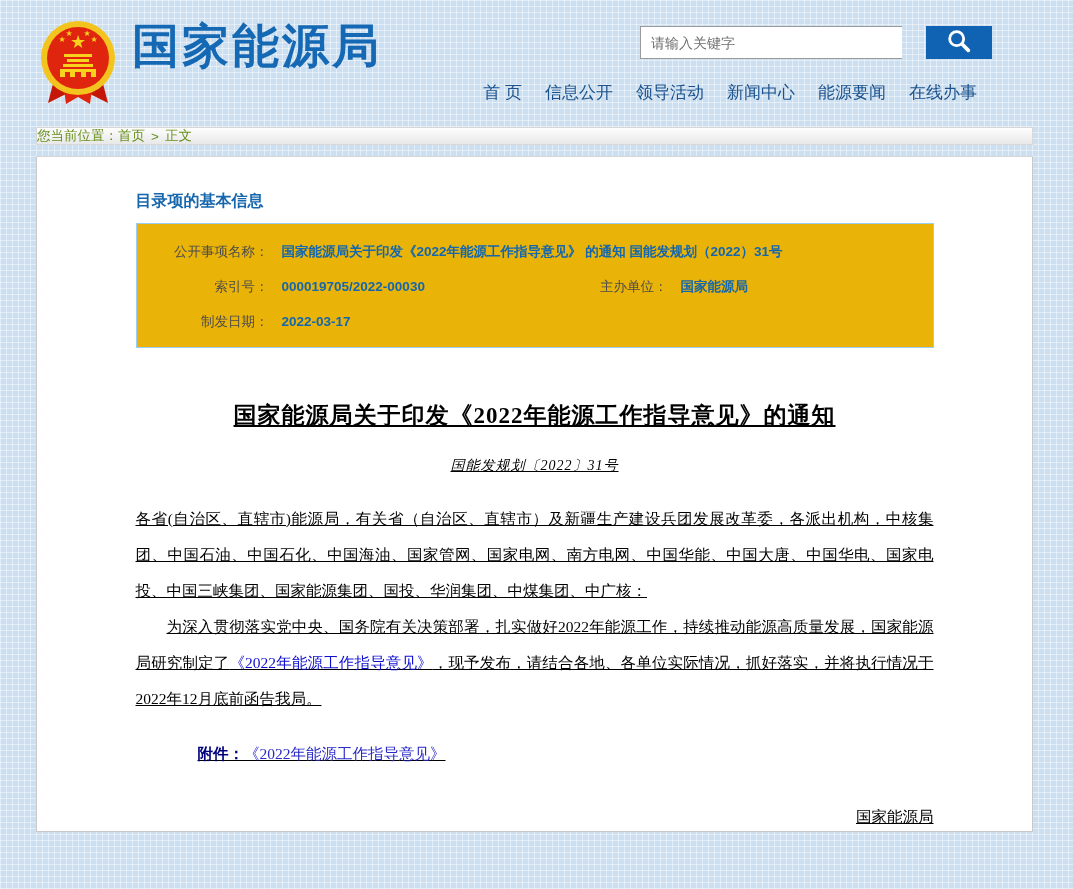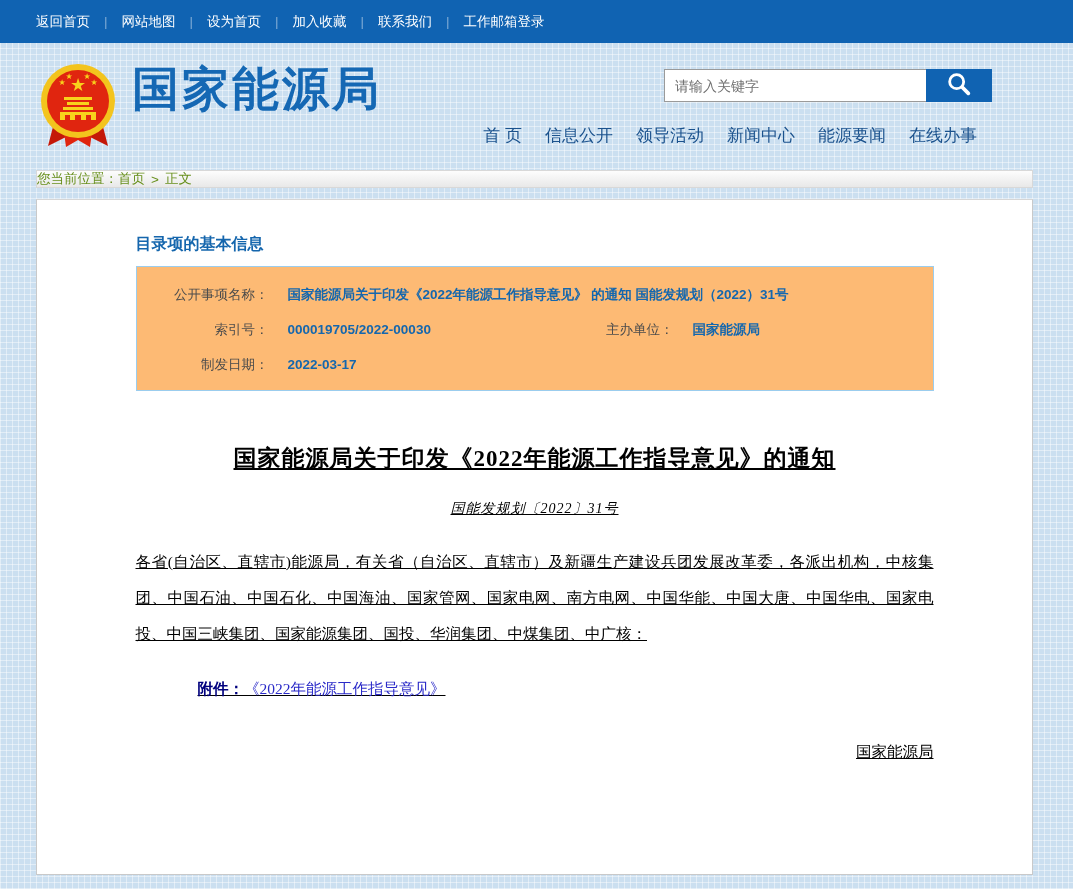--- a/index.html
+++ b/index.html
@@ -25,21 +25,21 @@
   
   .header { height:127px; position:relative; }
   .brand { position:absolute; left:36px; top:15px; display:flex; align-items:flex-start; }
   .emblem { width:84px; height:94px; display:block; margin-top:2px; }
   .titles { margin-left:12px; margin-top:6px; }
   .site-name {
     font-size:47px; font-weight:bold; color:#1568b4; letter-spacing:3px; line-height:1.05;
   }
   .site-name-en { font-size:22.5px; font-weight:bold; color:#1568b4; margin-top:4px; }
 
-  .search { position:absolute; top:26px; right:81px; display:flex; }
+  .search { position:absolute; top:26px; right:81px; display:flex;gap:24px; }
   .search input {
     width:262px; height:33px; border:1px solid #9a9a9a; border-right:none;
     padding:0 10px; font-size:14px; color:#444; background:#fff; outline:none;
   }
   .search input::placeholder { color:#6f6f6f; }
   .search button {
     width:66px; height:33px; background:#1063b2; border:none; cursor:pointer;
     display:flex; align-items:center; justify-content:center;
   }
 
@@ -63,26 +63,26 @@
   .panel {
     margin:11px 40px 0 36px; background:#ffffff;
     border:1px solid #c9c9c9; border-top-color:#d6d6d6;
     height:676px; overflow:hidden;
   }
   .content { width:798px; margin:0 auto; }
 
   .section-title { margin-top:34px; font-size:16px; font-weight:bold; color:#1566ad; }
 
   .info-box {
-    margin-top:11px; background:#fdba74; border:1px solid #9bcdee;
+    margin-top:11px; background:#eab308; border:1px solid #9bcdee;
     padding:10px 0 8px 0; font-size:13.5px;
   }
   .info-box .row { display:flex; align-items:center; min-height:35px; }
   .info-box .lbl { width:132px; text-align:right; color:#4c4c4c; flex:none; }
-  .info-box .val { color:#1467ae; font-weight:bold; margin-left:19px; }
+  .info-box .val { color:#1467ae; font-weight:bold; margin-left:13px; }
   .info-box .val-wide { flex:0 0 290px; }
   .info-box .lbl2 { width:96px; }
 
   
   article { font-family:"Liberation Serif","DejaVu Serif",serif; color:#000;text-decoration:underline; }
   article h1 {
     margin-top:52px; text-align:center; font-size:23px; font-weight:bold; letter-spacing:1px;
   }
   .docnum {
     margin-top:26px; text-align:center; font-size:14px; font-style:italic; letter-spacing:1px;
@@ -94,28 +94,20 @@
   .attachment { margin-top:19px; padding-left:62px; }
   .att-label { color:#00007e; font-weight:bold; }
   .att-link { color:#2a2ac8; text-decoration:none; cursor:pointer; }
   .signer { margin-top:27px; text-align:right; }
 </style>
 </head>
 <body>
 
 <div class="page">
 
-  <div class="topbar">
-    <a>返回首页</a>
-    <a>网站地图</a>
-    <a>设为首页</a>
-    <a>加入收藏</a>
-    <a>联系我们</a>
-    <a>工作邮箱登录</a>
-  </div>
 
   <div class="header">
     <div class="brand">
       <span class="emblem">
         <svg viewBox="0 0 84 92" width="84" height="94" aria-hidden="true">
           <path d="M19 58 L12 85 L30 76 Z" fill="#c41708"></path>
           <path d="M65 58 L72 85 L54 76 Z" fill="#c41708"></path>
           <path d="M27 64 L30 86 L42 79 L54 86 L57 64 Z" fill="#e0250f"></path>
           <circle cx="42" cy="40" r="37" fill="#f3c41d"></circle>
           <circle cx="42" cy="40" r="31" fill="#e0250f"></circle>
@@ -188,20 +180,21 @@
           <span class="val">2022-03-17</span>
         </div>
       </div>
 
       <article>
         <h1>国家能源局关于印发《2022年能源工作指导意见》的通知</h1>
         <div class="docnum">国能发规划〔2022〕31号</div>
 
         <p class="p1">各省(自治区、直辖市)能源局，有关省（自治区、直辖市）及新疆生产建设兵团发展改革委，各派出机构，中核集团、中国石油、中国石化、中国海油、国家管网、国家电网、南方电网、中国华能、中国大唐、中国华电、国家电投、中国三峡集团、国家能源集团、国投、华润集团、中煤集团、中广核：</p>
 
+        <p class="p2"><span>为深入贯彻落实党中央、国务院有关决策部署，扎实做好2022年能源工作，持续推动能源高质量发展，国家能源局研究制定了</span><a class="doc-link">《2022年能源工作指导意见》</a><span>，现予发布，请结合各地、各单位实际情况，抓好落实，并将执行情况于2022年12月底前函告我局。</span></p>
 
         <p class="attachment">
           <span class="att-label">附件：</span><a class="att-link">《2022年能源工作指导意见》</a>
         </p>
 
         <p class="signer">国家能源局</p>
 
       </article>
 
     </div>

